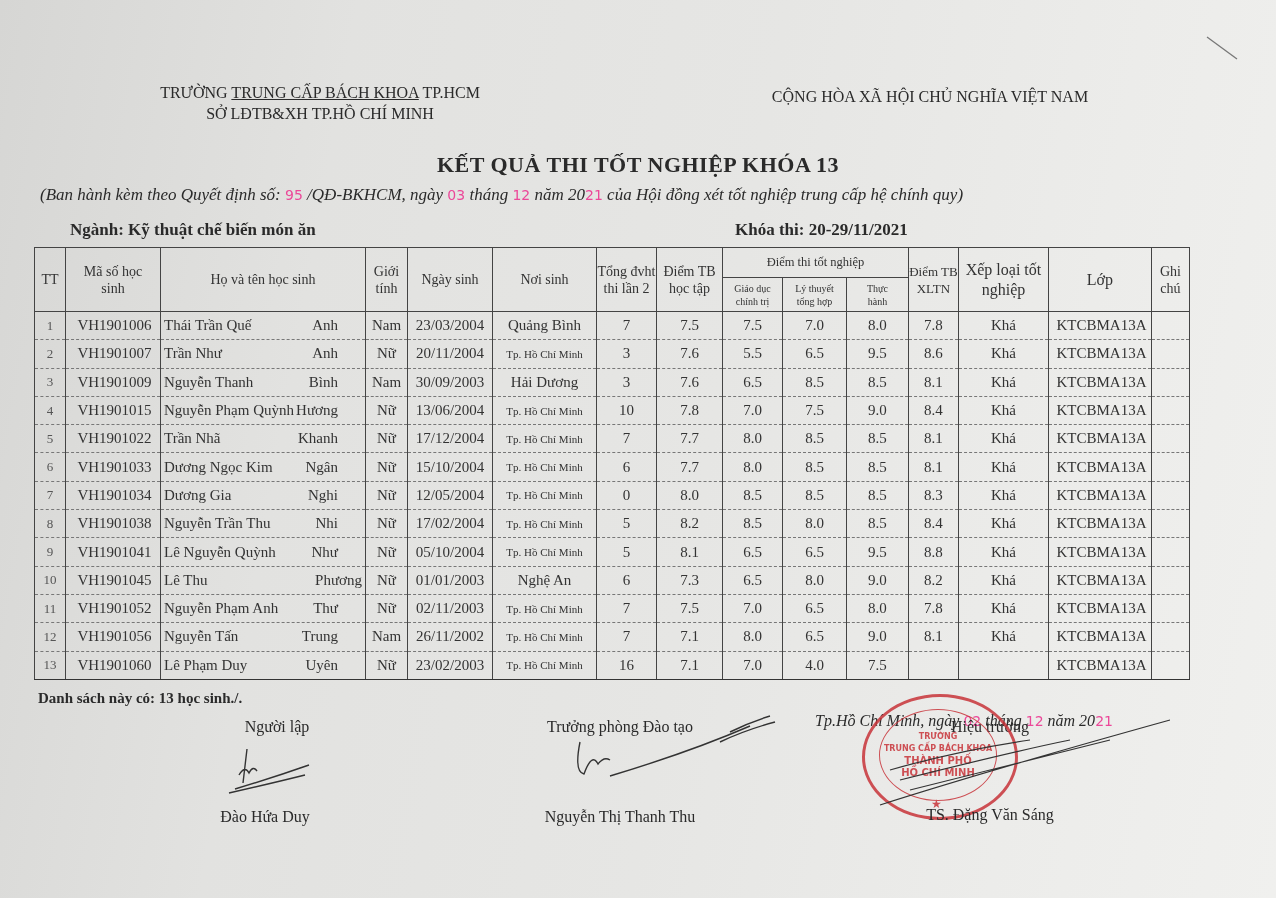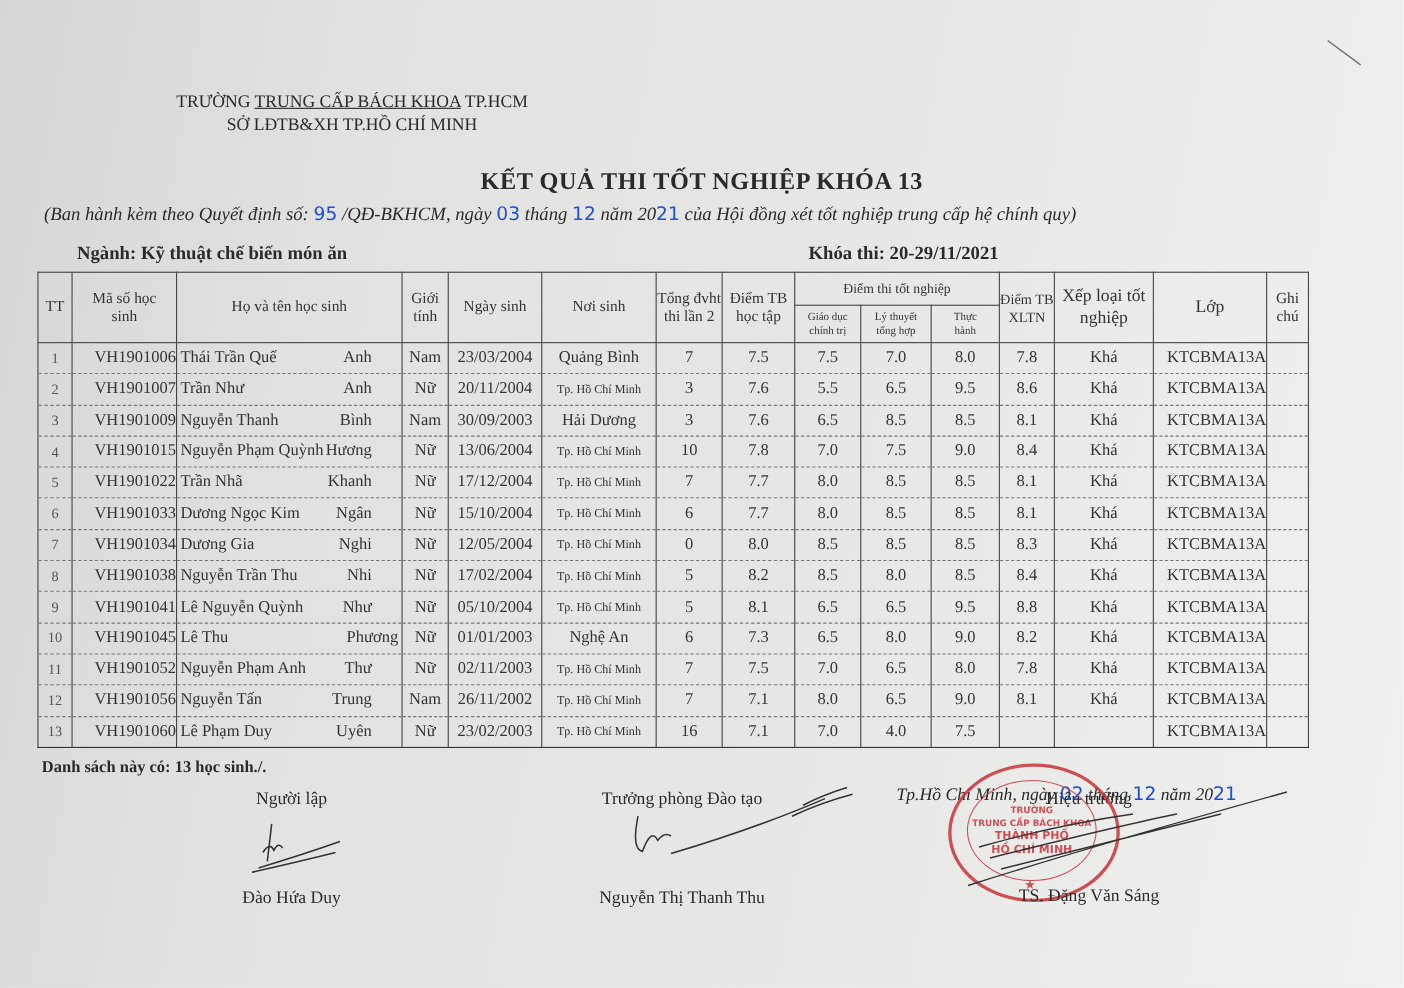--- a/index.html
+++ b/index.html
@@ -10,35 +10,35 @@
     color:#2a2a2a; position:relative;
   }
   .abs { position:absolute; }
   .center { text-align:center; }
   .hdr-left { left:120px; top:82px; width:400px; font-size:16px; line-height:21px; }
   .hdr-right { left:730px; top:86px; width:400px; font-size:16px; line-height:21px; }
   .u { text-decoration: underline; }
   .bold { font-weight:bold; }
   .title { left:0; width:1276px; top:152px; font-size:22px; font-weight:bold; letter-spacing:0.5px; }
   .subtitle { left:40px; top:185px; font-size:17px; font-style:italic; white-space:nowrap; }
-  .hand { font-family:"DejaVu Sans", sans-serif; font-style:normal; font-size:17px; color:#1d4ed8; }
+  .hand { font-family:"DejaVu Sans", sans-serif; font-style:normal; font-size:14px; color:#ec4899; }
   .nganh { left:70px; top:220px; font-size:17px; font-weight:bold; }
   .khoa { left:735px; top:220px; font-size:17px; font-weight:bold; }
 
   table.grid {
     position:absolute; left:34px; top:247px; border-collapse:collapse;
     table-layout:fixed; font-family:"Liberation Serif", serif; color:#333;
   }
   table.grid th, table.grid td { border:1px solid #444; padding:0; overflow:hidden; white-space:nowrap; }
   table.grid thead th { font-weight:normal; font-size:14px; line-height:17px; text-align:center; }
   table.grid thead th.small { font-size:10px; line-height:13px; }
   table.grid tbody td { height:27.3px; font-size:15px; text-align:center; border-top:1px dashed #777; border-bottom:1px dashed #777; }
   table.grid tbody tr:last-child td { border-bottom:1.5px solid #333; }
   table.grid tbody td.tt { font-size:13px; color:#555; }
-  table.grid tbody td.left { text-align:right; padding-left:3px; }
+  table.grid tbody td.left { text-align:center; padding-left:3px; }
   table.grid tbody td.place-sm { font-size:11px; }
   .name-wrap { display:flex; justify-content:space-between; padding:0 3px;text-align:center; }
 
   .footer-count { left:38px; top:690px; font-size:15px; font-weight:bold; }
   .sig-block { font-size:16px; text-align:center; }
   .date-line { left:815px; top:668px; font-size:16px; font-style:italic; white-space:nowrap;margin-top:44px; }
 
   .stamp {
     left:862px; top:694px; width:150px; height:120px; border:3px solid #c8343a; border-radius:50%;
     color:#c8343a; opacity:0.85; font-family:"DejaVu Sans", sans-serif; font-weight:bold;
@@ -52,20 +52,21 @@
   svg.sig { position:absolute; overflow:visible; }
 </style>
 </head>
 <body>
 
 <div class="abs hdr-left center">
   <div><span>TRƯỜNG </span><span class="u">TRUNG CẤP BÁCH KHOA</span><span> TP.HCM</span></div>
   <div>SỞ LĐTB&amp;XH TP.HỒ CHÍ MINH</div>
 </div>
 <div class="abs hdr-right center">
+  <div>CỘNG HÒA XÃ HỘI CHỦ NGHĨA VIỆT NAM</div>
 </div>
 
 <div class="abs title center">KẾT QUẢ THI TỐT NGHIỆP KHÓA 13</div>
 <div class="abs subtitle">
   <span>(Ban hành kèm theo Quyết định số: </span><span class="hand">95</span><span> /QĐ-BKHCM, ngày </span><span class="hand">03</span><span> tháng </span><span class="hand">12</span><span> năm 20</span><span class="hand">21</span><span>   của Hội đồng xét tốt nghiệp trung cấp hệ chính quy)</span>
 </div>
 <div class="abs nganh">Ngành: Kỹ thuật chế biến món ăn</div>
 <div class="abs khoa">Khóa thi: 20-29/11/2021</div>
 
 <table class="grid">
@@ -393,21 +394,21 @@
         <td></td>
         <td></td>
         <td class="left">KTCBMA13A</td>
         <td></td>
       </tr>
     </tbody>
 </table>
 
 <div class="abs footer-count">Danh sách này có: 13 học sinh./.</div>
 
-<div class="abs sig-block" style="left:185px;top:718px;width:160px">Người lập</div>
+<div class="abs sig-block" style="left:197px;top:718px;width:160px">Người lập</div>
 <svg class="sig" style="left:225px;top:745px" width="90" height="55">
   <path d="M22 4 L18 38 M14 30 Q20 20 24 28 Q28 20 32 26 M10 44 Q50 32 84 20 M4 48 Q48 38 80 30" fill="none" stroke="#333" stroke-width="1.4"></path>
 </svg>
 <div class="abs sig-block" style="left:185px;top:808px;width:160px">Đào Hứa Duy</div>
 
 <div class="abs sig-block" style="left:520px;top:718px;width:200px">Trưởng phòng Đào tạo</div>
 <svg class="sig" style="left:570px;top:712px" width="210" height="80">
   <path d="M10 30 Q4 60 14 62 Q22 40 28 52 Q34 44 40 48 M40 64 Q120 40 180 14 M160 20 Q180 10 200 4 M150 30 Q175 18 205 10" fill="none" stroke="#333" stroke-width="1.4"></path>
 </svg>
 <div class="abs sig-block" style="left:520px;top:808px;width:200px">Nguyễn Thị Thanh Thu</div>

